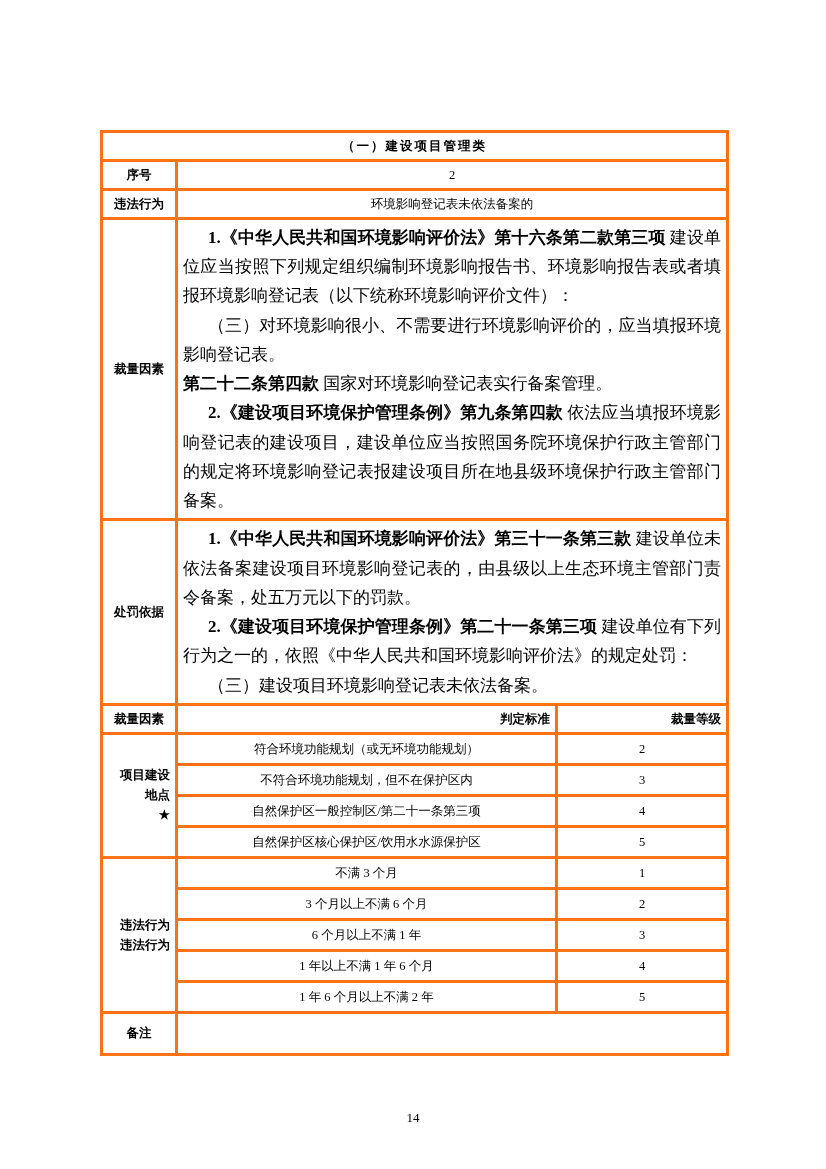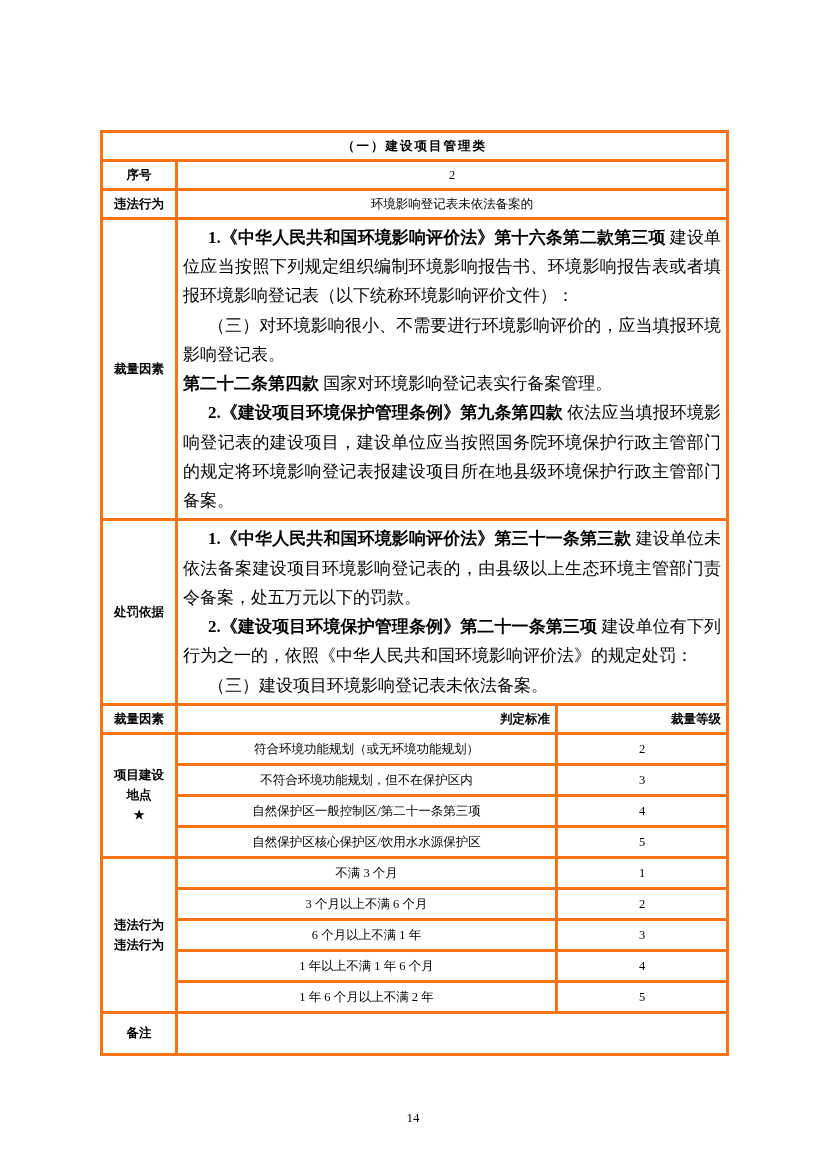--- a/index.html
+++ b/index.html
@@ -73,21 +73,21 @@
   .sub-head {
     text-align: right;
     font-weight: bold;
     font-size: 13px;
   }
   .row-small td {
     height: 24px;
     padding: 2px 5px;
   }
   .factor-cell {
-    text-align: center;
+    text-align: right;
     font-weight: bold;
     font-size: 13px;
     line-height: 1.55;
     margin-top: 44px;
   }
   .note-cell {
     height: 33px;
   }
   .page-number {
     position: absolute;

